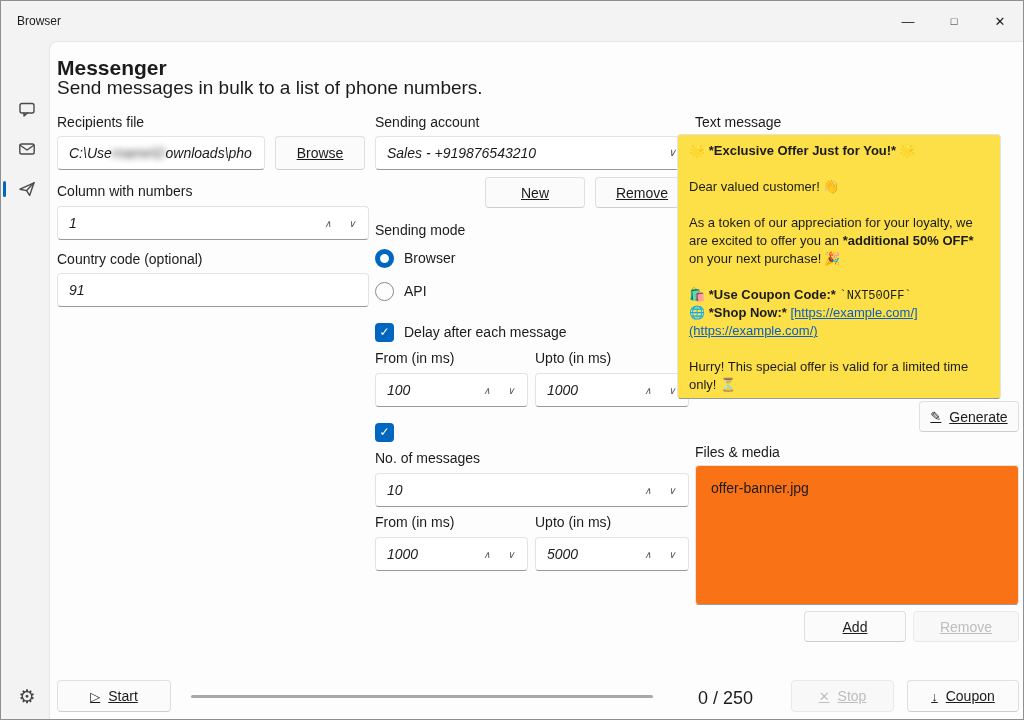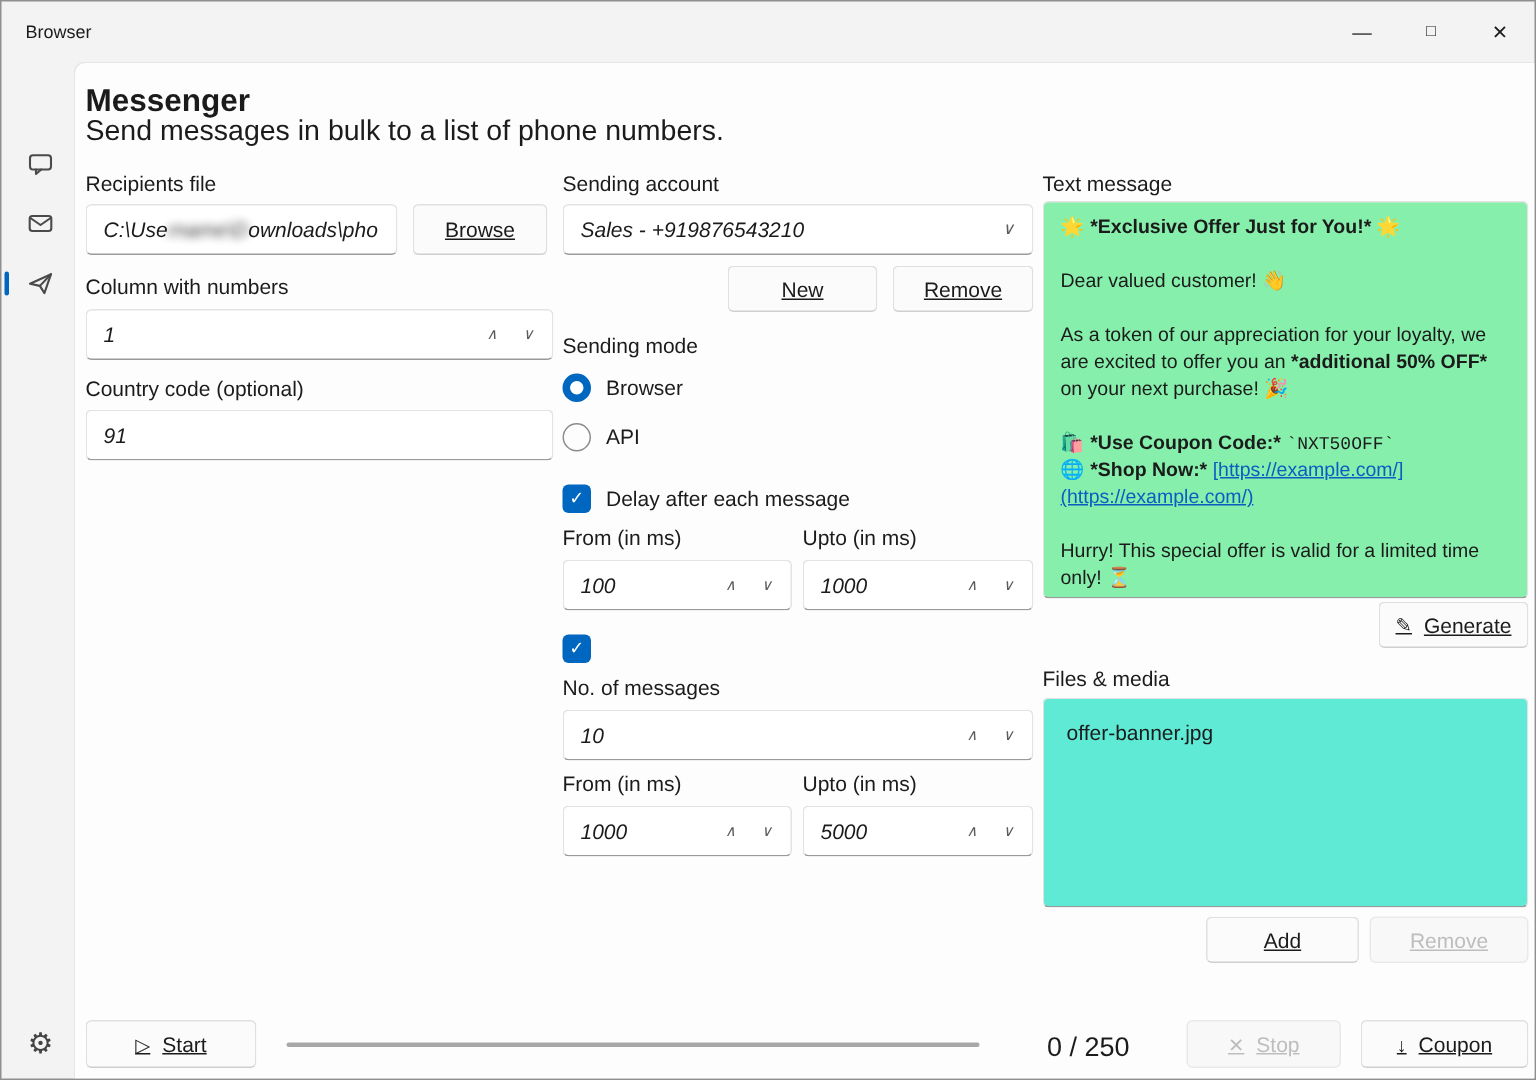--- a/index.html
+++ b/index.html
@@ -118,33 +118,33 @@
   .radio-dot { width:19px; height:19px; border-radius:50%; }
   .radio-dot.sel   { border:5px solid var(--accent); background:#fff; }
   .radio-dot.unsel { border:1px solid #8c8c8c; background:#fdfdfd; }
   .cb {
     width:19px; height:19px; border-radius:4px; background:var(--accent);
     color:#fff; display:flex; align-items:center; justify-content:center;
     font-size:12px;
   }
 
   .msgbox {
-    position:absolute; left:694px; top:133px; width:324px; height:265px;
-    background:#86efac; border:1px solid #e3e3e3; border-bottom-color:#9a9a9a;
+    position:absolute; left:676px; top:133px; width:324px; height:265px;
+    background:#fde047; border:1px solid #e3e3e3; border-bottom-color:#9a9a9a;
     border-radius:4px; padding:7px 11px; overflow:hidden;
     font-size:13px; line-height:1.38; color:#1b1b1b;
   }
   .msg-line { min-height:18px; }
   .msg-line .b { font-weight:700; }
   .msg-line .lnk { color:var(--link); text-decoration:underline; }
   .msg-line .code { font-family:"Liberation Mono", monospace; font-size:12px; }
 
   .filesbox {
     position:absolute; left:694px; top:464px; width:324px; height:140px;
-    background:#5eead4; border:1px solid #e3e3e3; border-bottom-color:#9a9a9a;
+    background:#f97316; border:1px solid #e3e3e3; border-bottom-color:#9a9a9a;
     border-radius:4px; padding:6px; overflow:hidden;
   }
   .file-item { padding:8px 9px; font-size:14px; border-radius:4px; }
 
   .progress {
     position:absolute; left:190px; top:694px; width:462px; height:3px;
     background:var(--progress_track); border-radius:2px; overflow:hidden;
   }
   .progress-fill { height:100%; width:0; background:var(--accent); border-radius:2px; }
 

